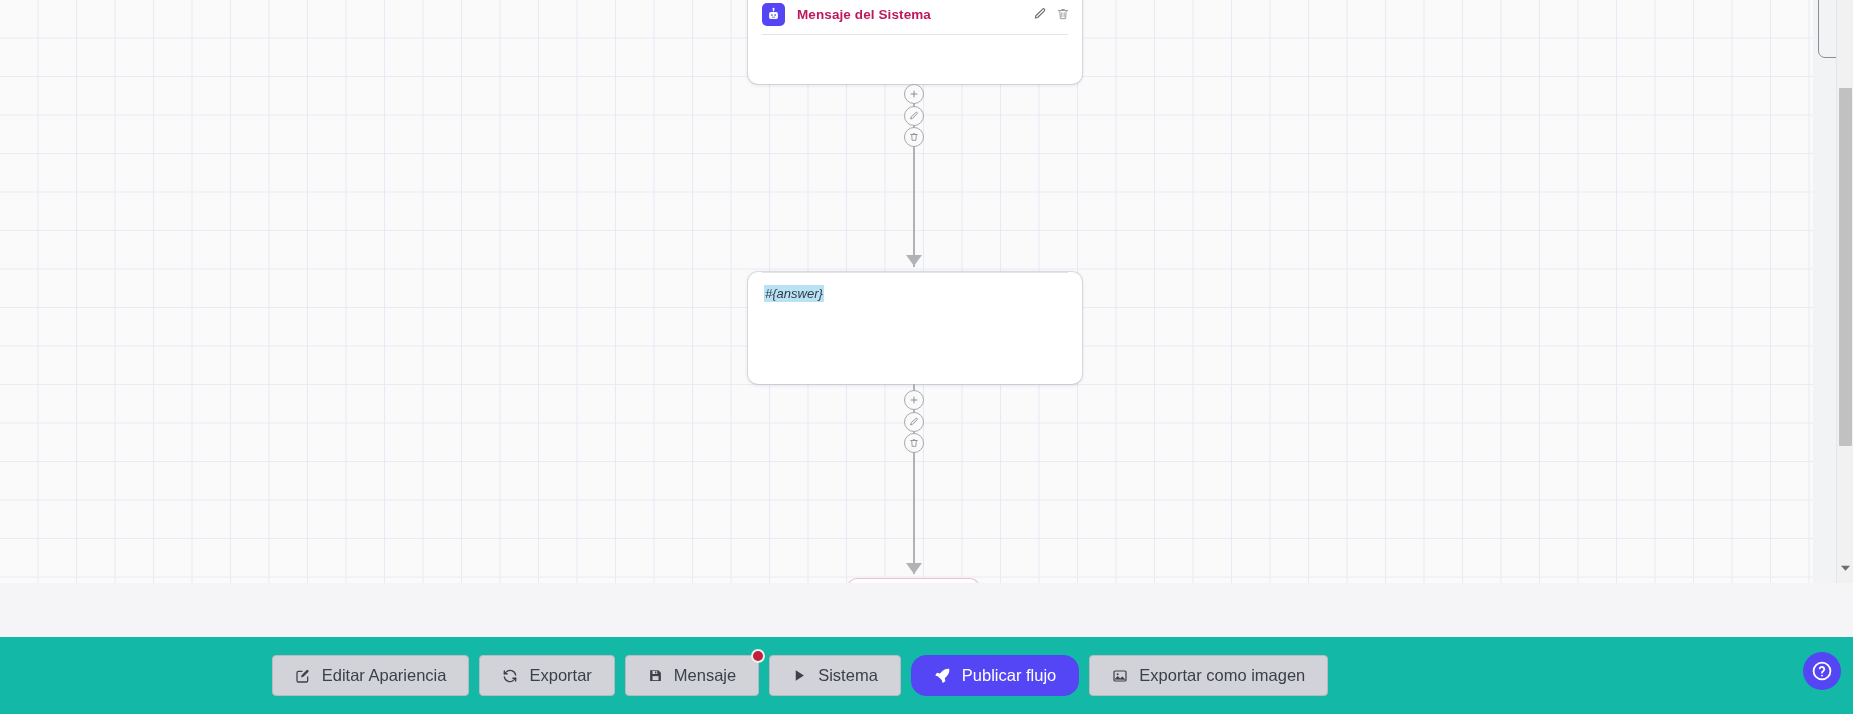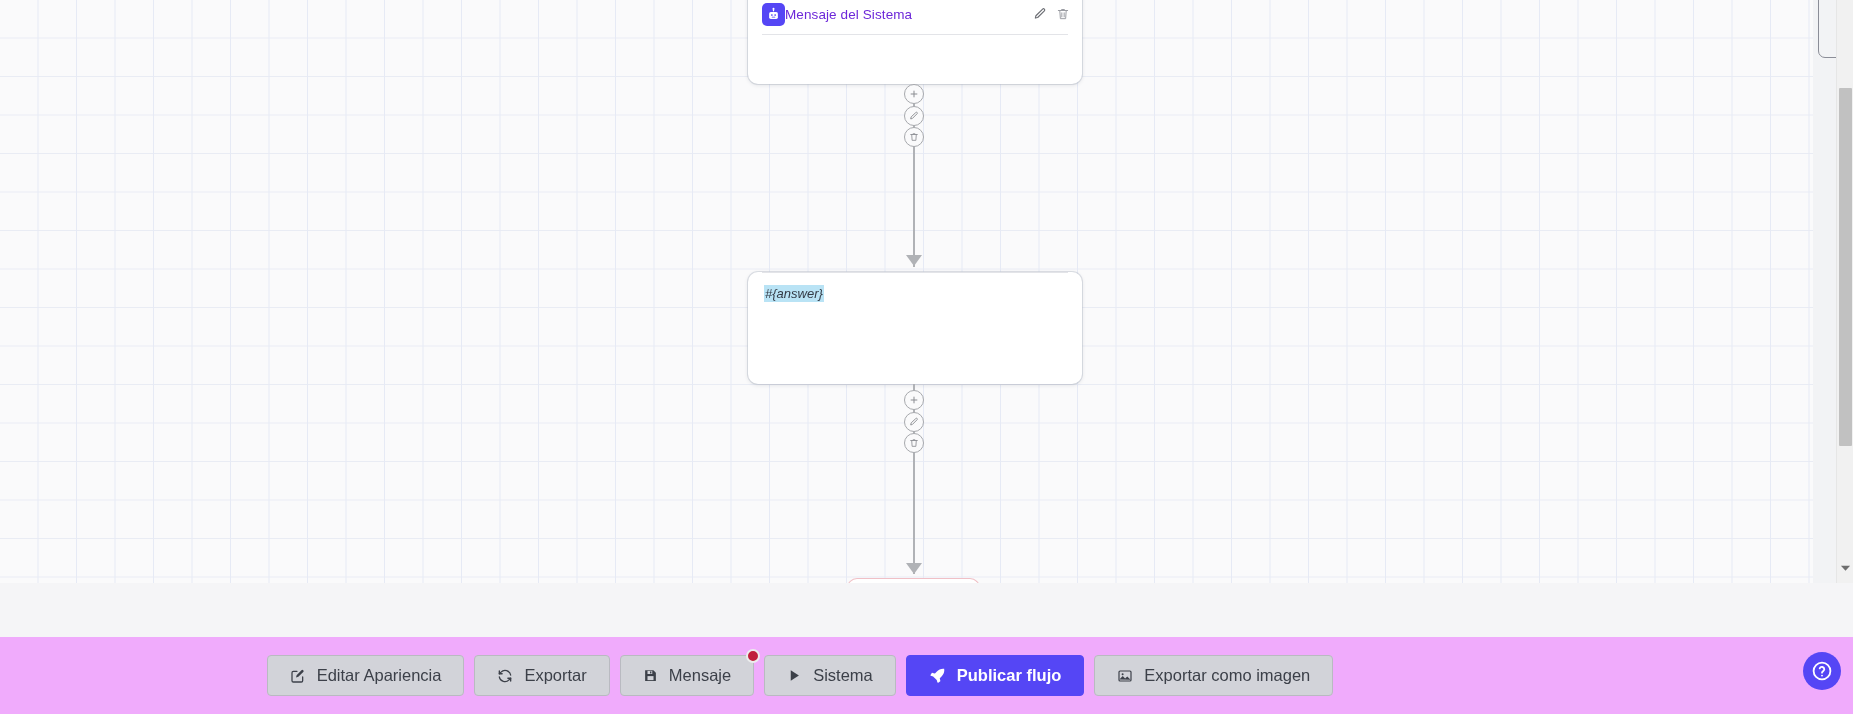--- a/index.html
+++ b/index.html
@@ -68,23 +68,24 @@
     height: 23px;
     border-radius: 5px;
     flex: 0 0 auto;
     display: flex;
     align-items: center;
     justify-content: center;
   }
   .node-icon svg { display: block; }
 
   .node-title {
+    margin-left: 12px;
     font-size: 13.5px;
-    font-weight: normal;
-    color: #6d28d9;
+    font-weight: bold;
+    color: #be185d;
     letter-spacing: 0.1px;
     white-space: nowrap;
     flex: 1 1 auto;
   }
 
   .node-actions {
     display: flex;
     align-items: center;
     gap: 9px;
     flex: 0 0 auto;
@@ -207,21 +208,21 @@
     height: 54px;
     background: #f5f5f7;
   }
 
   .toolbar {
     position: absolute;
     left: 0;
     top: 637px;
     width: 1853px;
     height: 77px;
-    background: #f0abfc;
+    background: #14b8a6;
   }
 
   .toolbar-inner {
     position: absolute;
     left: 0;
     top: 0;
     width: 1600px;
     height: 77px;
     display: flex;
     align-items: center;
@@ -246,21 +247,22 @@
     box-sizing: border-box;
     cursor: pointer;
     white-space: nowrap;
   }
   .tb-btn svg { display: block; flex: 0 0 auto; }
 
   .tb-btn.primary {
     background: #5546f5;
     border-color: #5546f5;
     color: #ffffff;
-    font-weight: bold;
+    font-weight: normal;
+    border-radius: 15px;
   }
 
   .badge-dot {
     position: absolute;
     top: -7px;
     right: -7px;
     width: 14px;
     height: 14px;
     border-radius: 50%;
     background: #c0203c;

